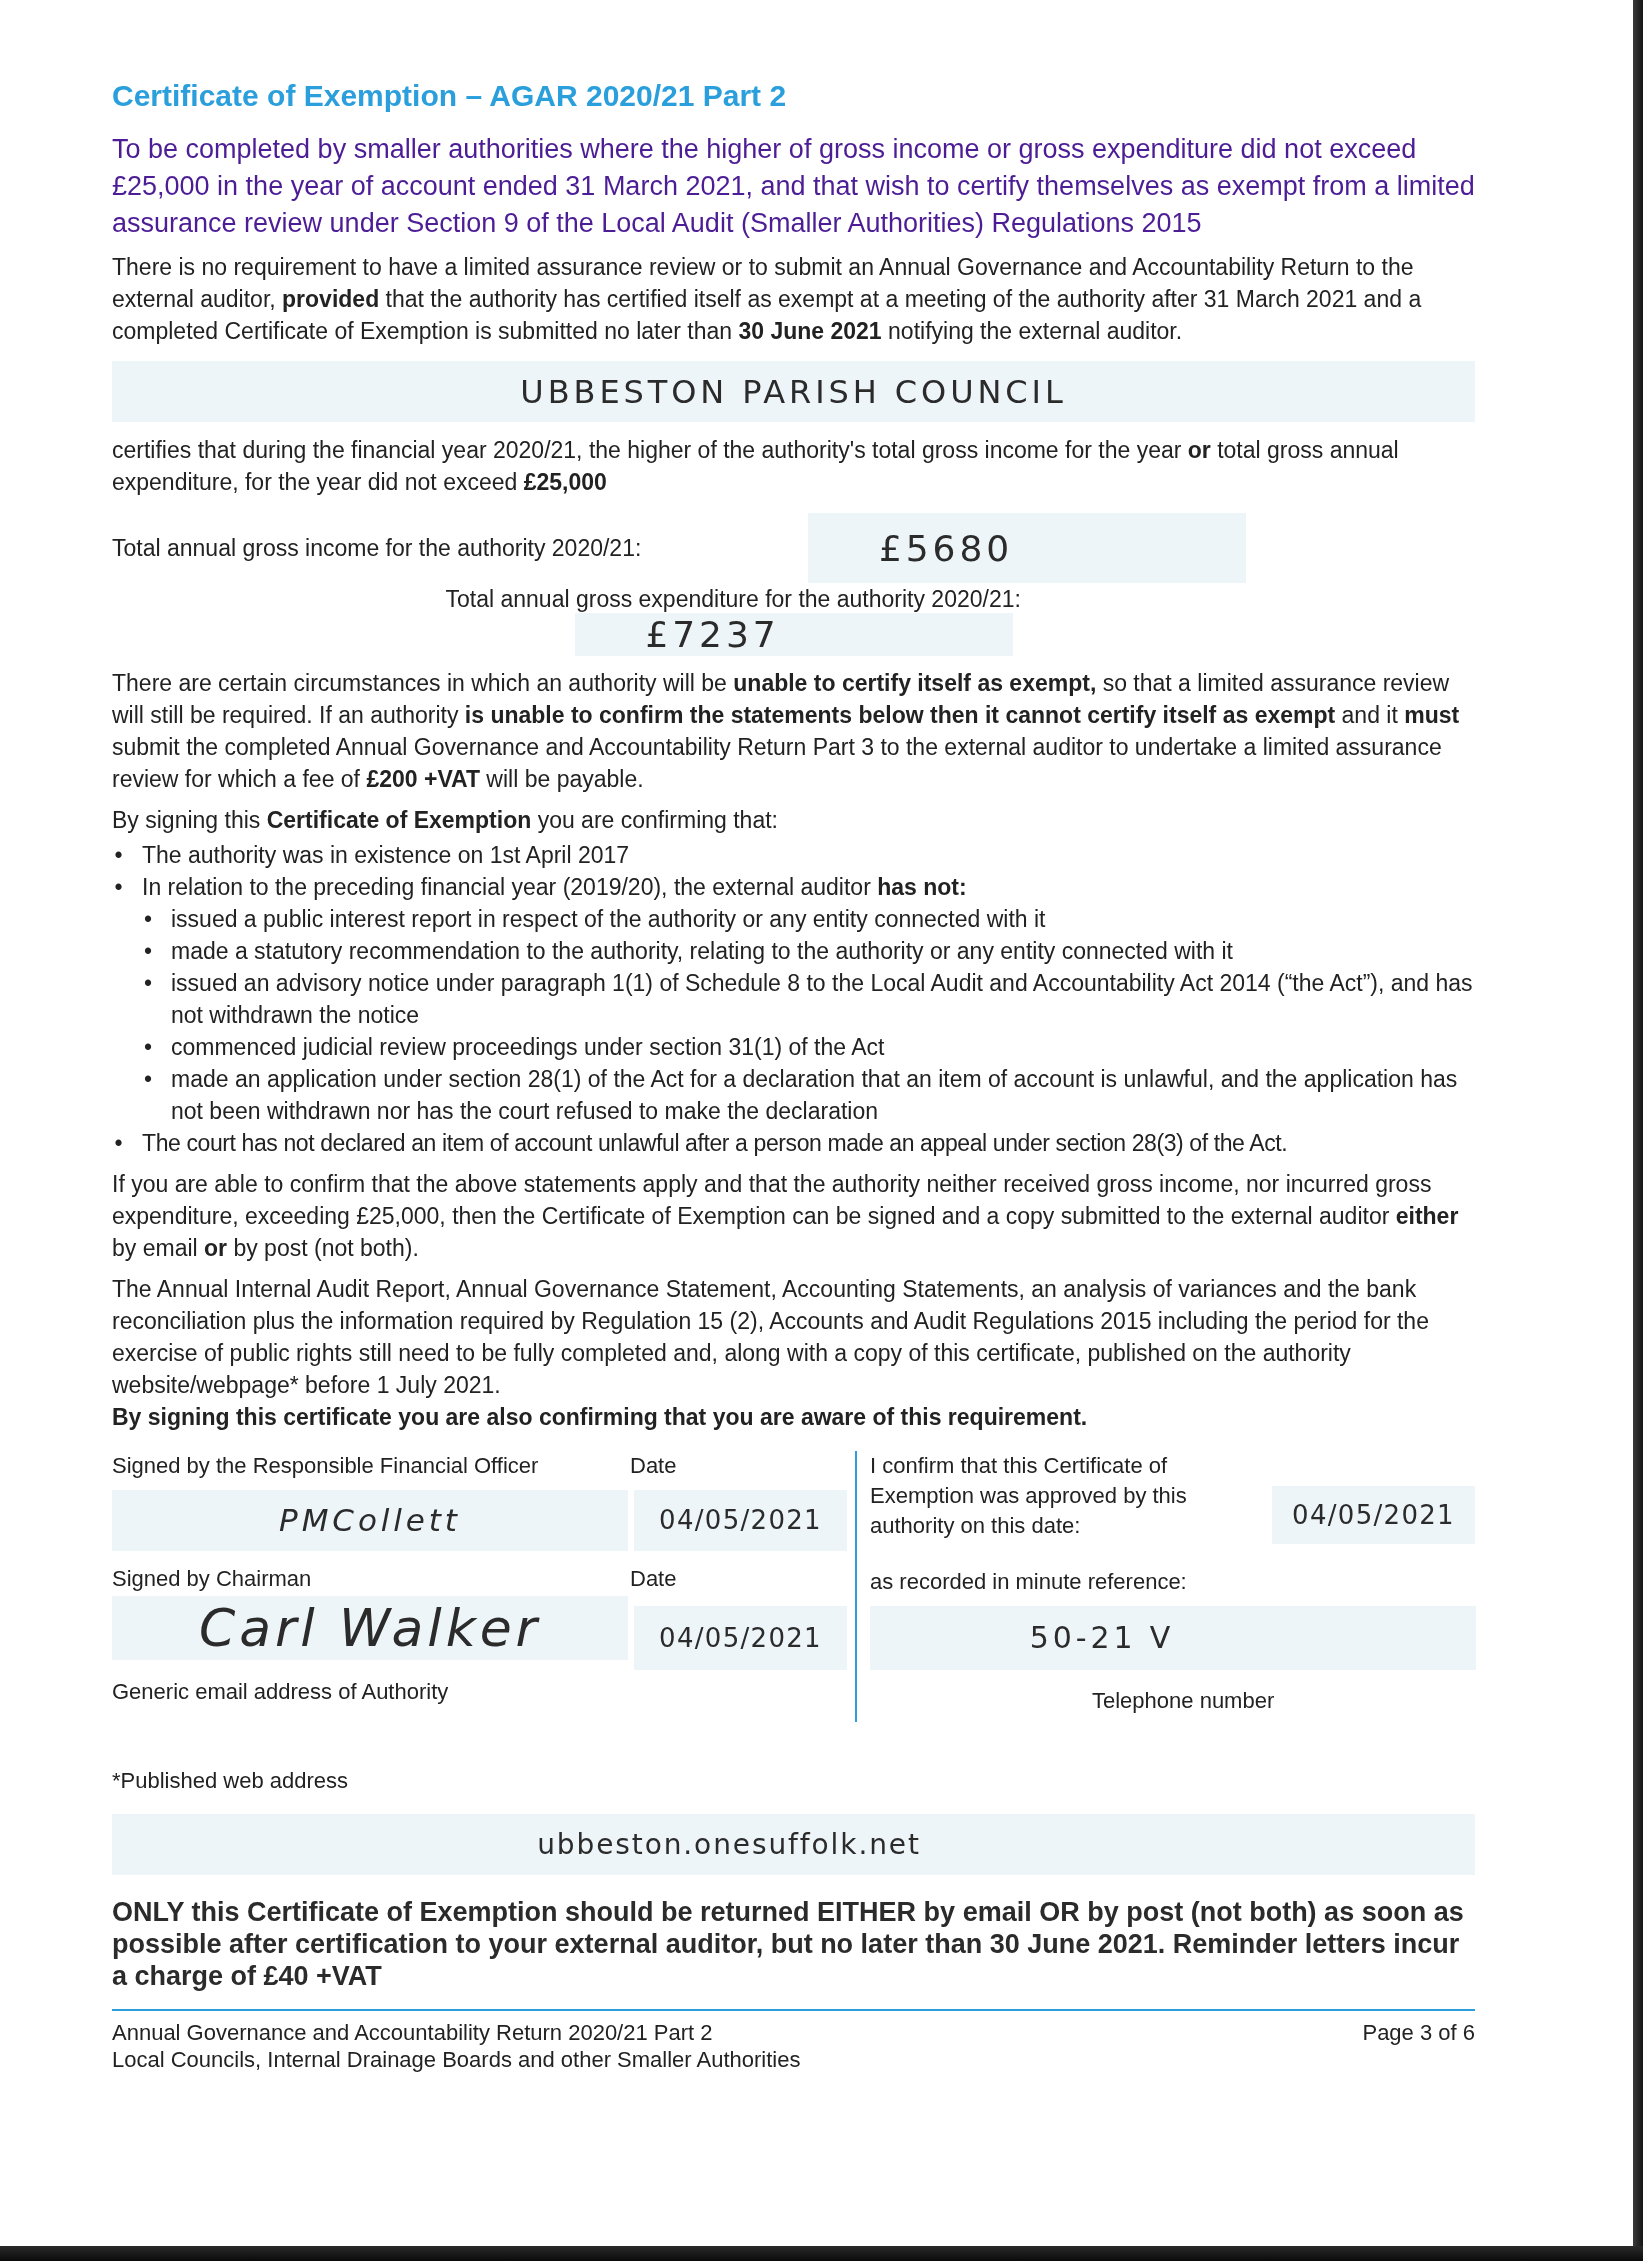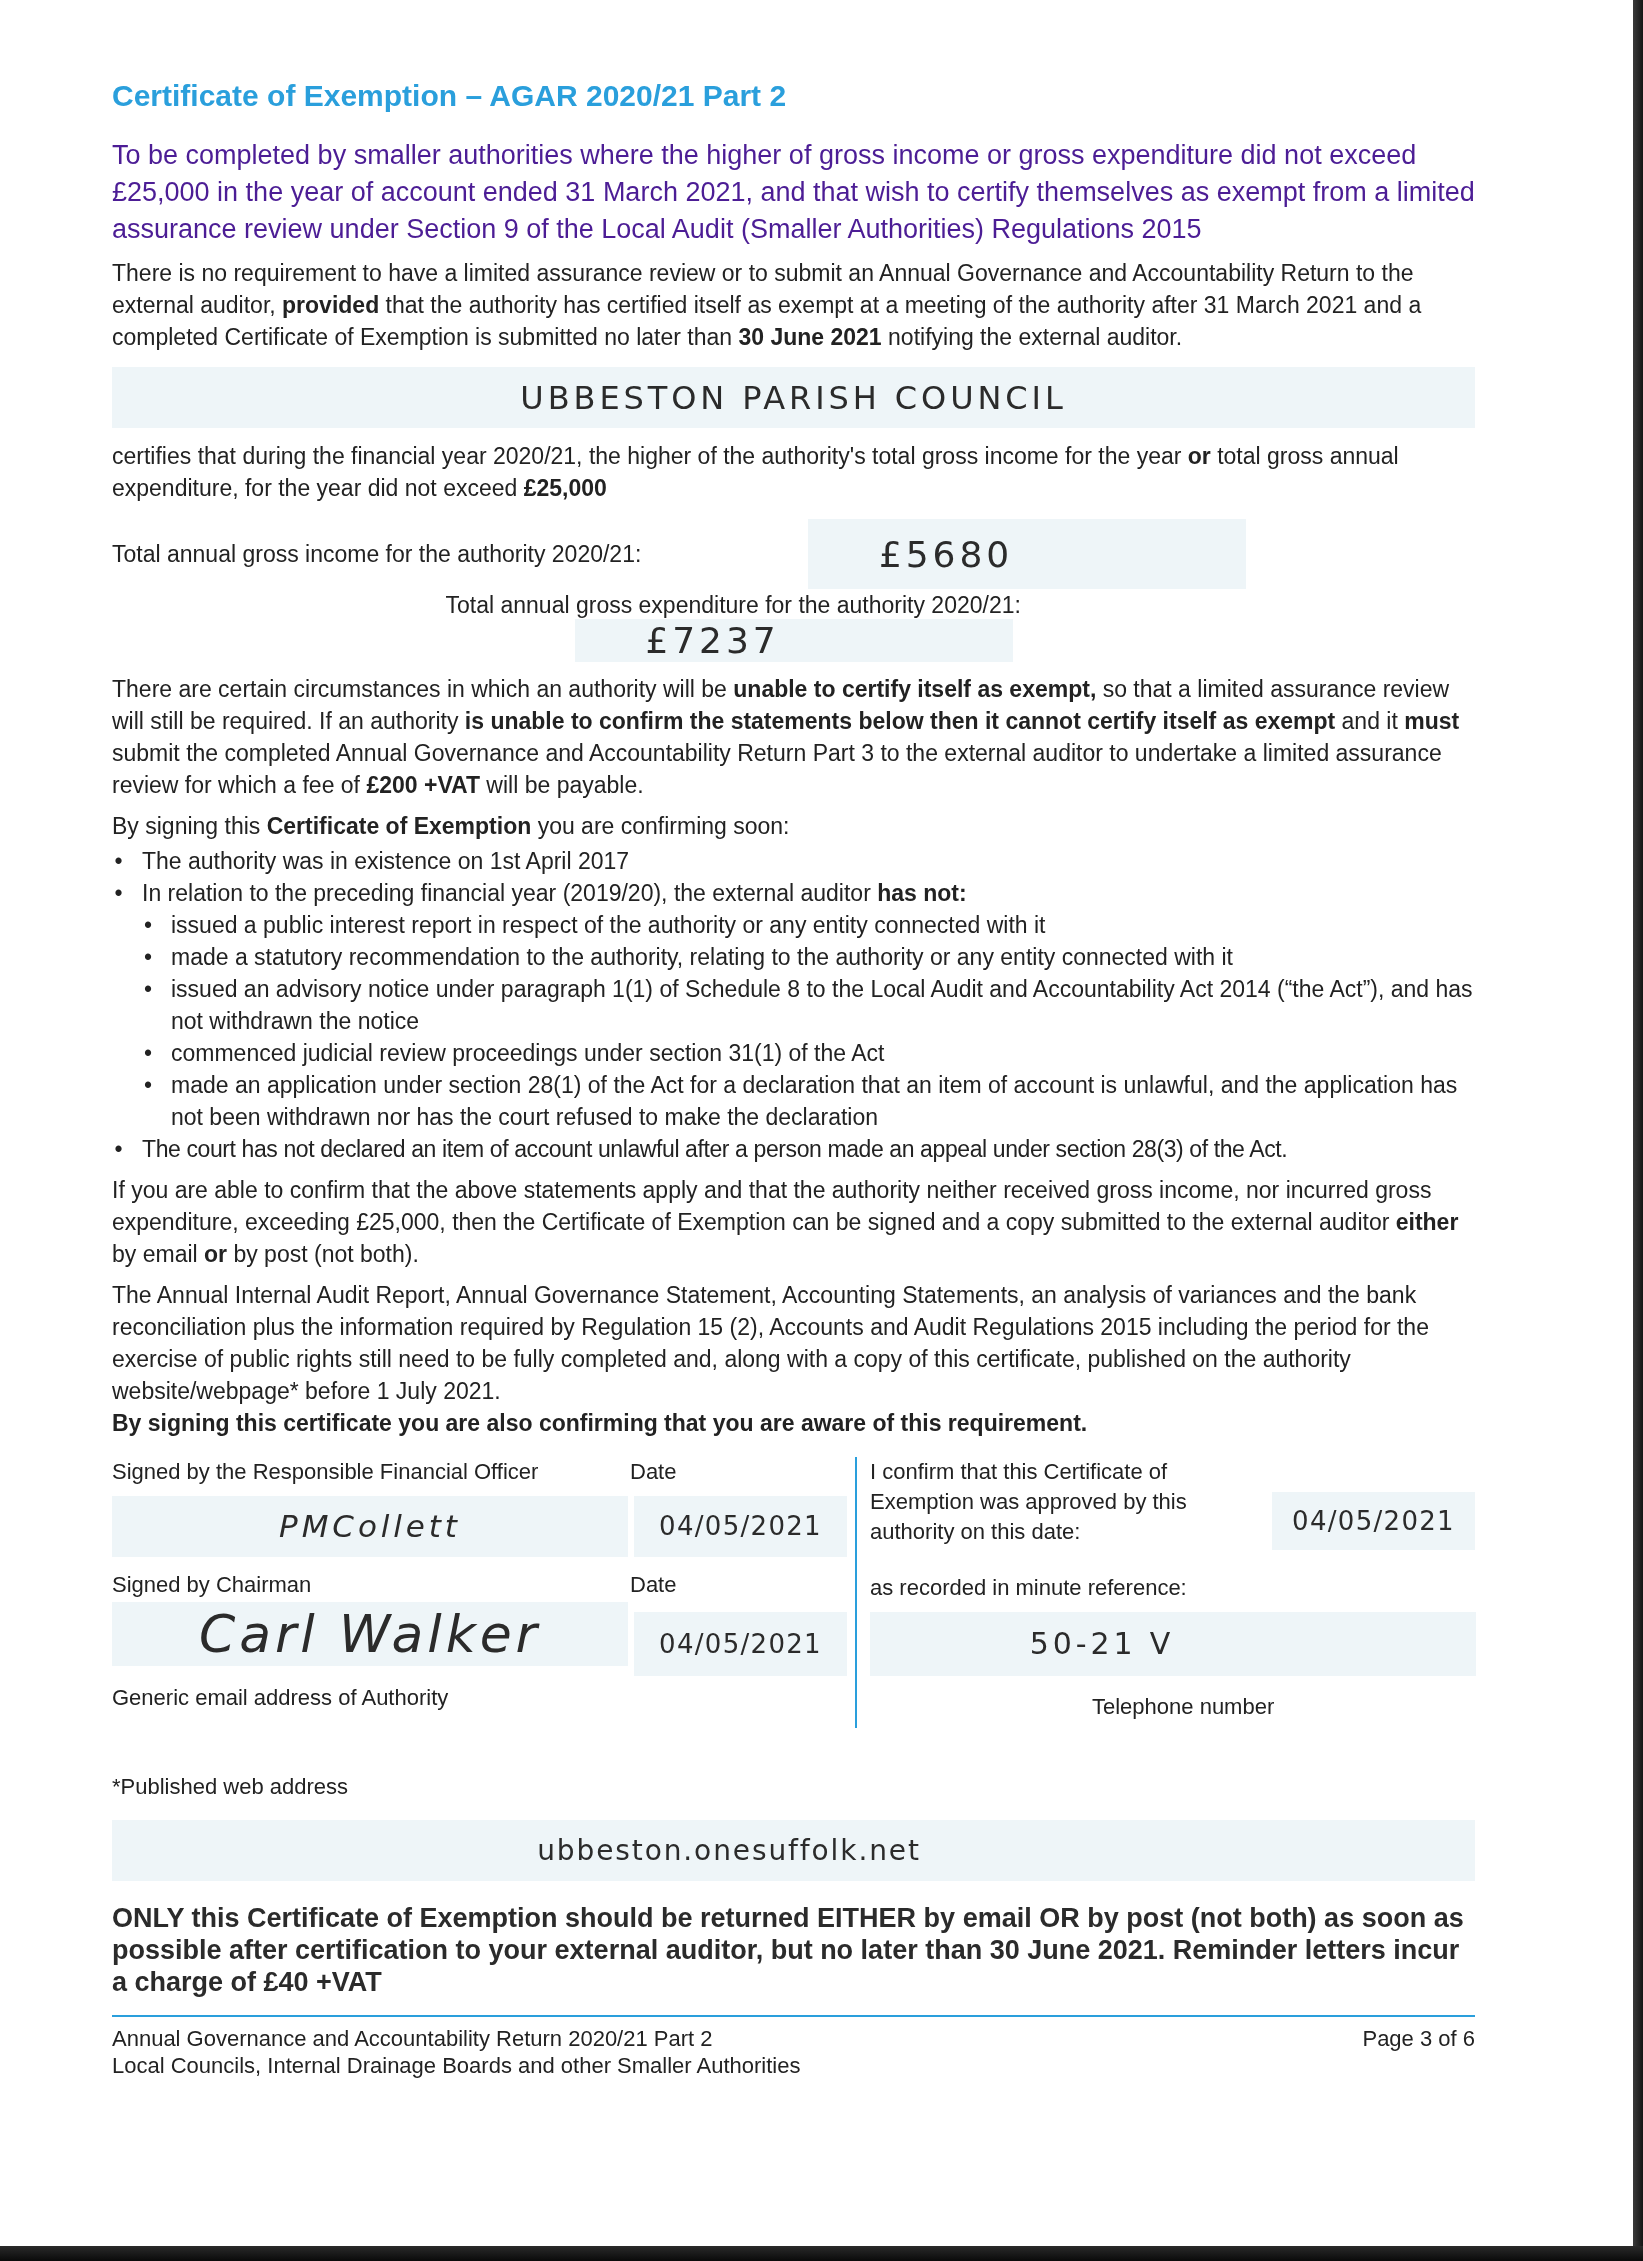--- a/index.html
+++ b/index.html
@@ -15,21 +15,21 @@
   }
   .scan-edge-bottom {
     position: absolute; left: 0; bottom: 0; width: 1644px; height: 15.5px;
     background: linear-gradient(to bottom, #2a2a2a, #0a0a0a);
   }
   .page {
     position: absolute; left: 112px; top: 76px; width: 1363px;
   }
   .title {
     color: #2a9fdc; font-weight: bold; font-size: 30px; line-height: 39px;
-    margin: 0 0 22px 0;
+    margin: 0 0 16px 0;
   }
   .subtitle {
     color: #4c1d95; font-size: 27px; line-height: 37px; margin: 0 0 9px 0;
   }
   p.body {
     font-size: 23px; line-height: 32px; margin: 0 0 9px 0;
   }
   .b { font-weight: bold; }
   .field {
     background: #eef5f8; position: relative;
@@ -91,21 +91,21 @@
     <div class="amount-row" style="margin-top: 2.6px; flex-direction: column;">
       <span class="amount-label">Total annual gross expenditure for the authority 2020/21:</span>
       <div class="field amount-field">
         <span class="hand">£7237</span>
       </div>
     </div>
   </div>
 
   <p class="body"><span>There are certain circumstances in which an authority will be </span><span class="b">unable to certify itself as exempt,</span><span> so that a limited assurance review will still be required. If an authority </span><span class="b">is unable to confirm the statements below then it cannot certify itself as exempt</span><span> and it </span><span class="b">must</span><span> submit the completed Annual Governance and Accountability Return Part 3 to the external auditor to undertake a limited assurance review for which a fee of </span><span class="b">£200 +VAT</span><span> will be payable.</span></p>
 
-  <p class="body" style="margin-bottom: 2.6px;"><span>By signing this </span><span class="b">Certificate of Exemption</span><span> you are confirming soon:</span></p>
+  <p class="body" style="margin-bottom: 2.6px;"><span>By signing this </span><span class="b">Certificate of Exemption</span><span> you are confirming that:</span></p>
 
   <ul class="lvl1">
     <li><span>The authority was in existence on 1st April 2017</span></li>
     <li><span>In relation to the preceding financial year (2019/20), the external auditor </span><span class="b">has not:</span>
       <ul class="lvl2">
         <li>issued a public interest report in respect of the authority or any entity connected with it</li>
         <li>made a statutory recommendation to the authority, relating to the authority or any entity connected with it</li>
         <li>issued an advisory notice under paragraph 1(1) of Schedule 8 to the Local Audit and Accountability Act 2014 (“the Act”), and has not withdrawn the notice</li>
         <li>commenced judicial review proceedings under section 31(1) of the Act</li>
         <li>made an application under section 28(1) of the Act for a declaration that an item of account is unlawful, and the application has not been withdrawn nor has the court refused to make the declaration</li>

